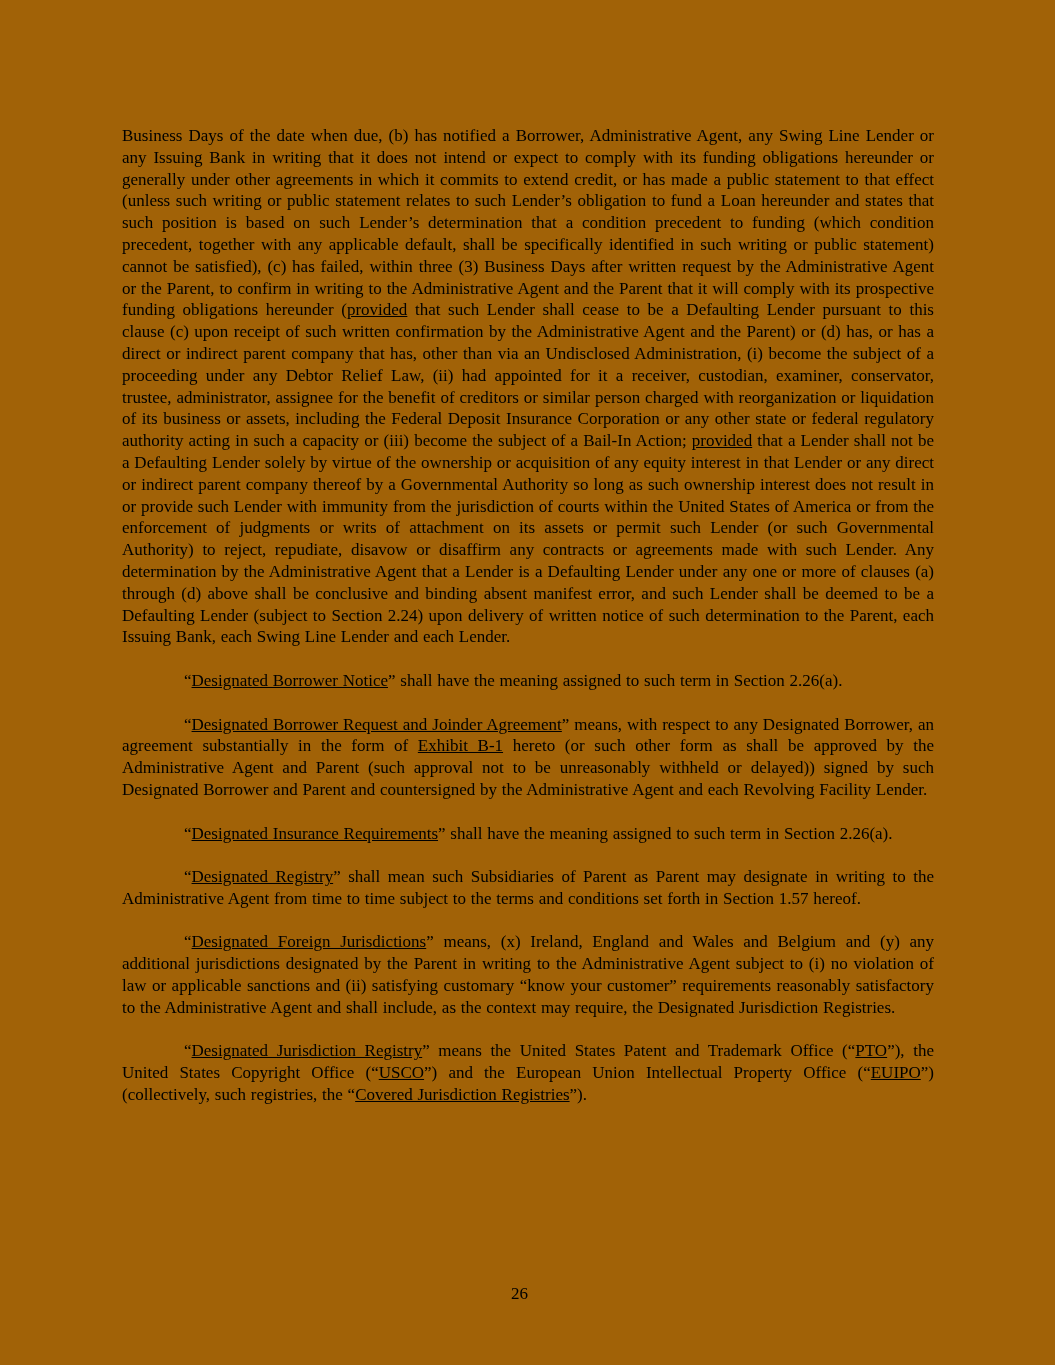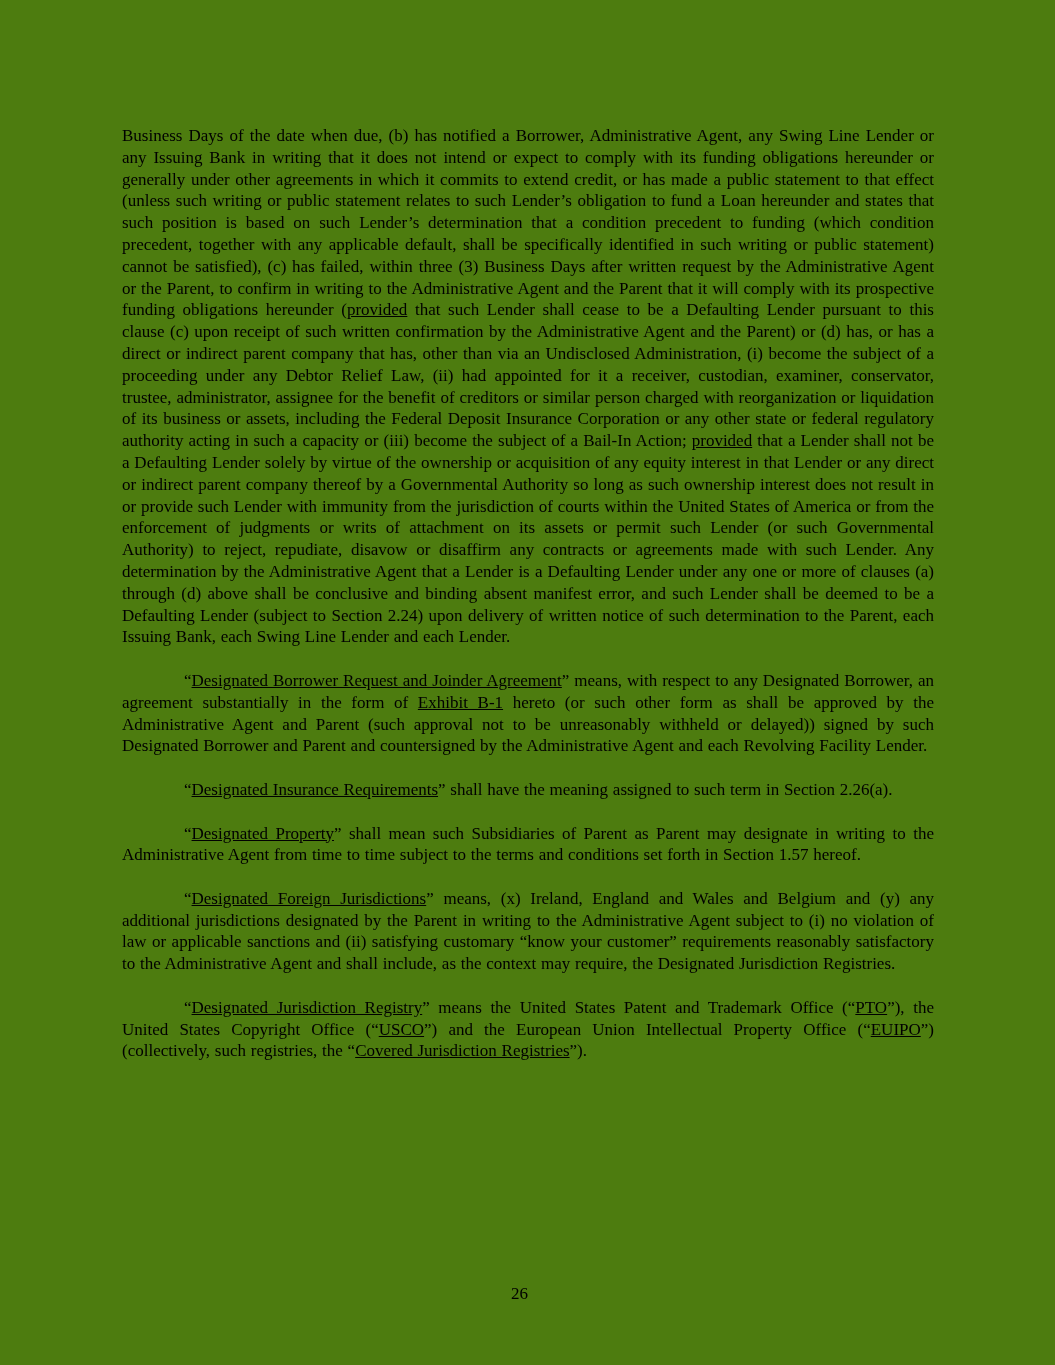--- a/index.html
+++ b/index.html
@@ -4,21 +4,21 @@
 <style>
   html, body {
     margin: 0;
     padding: 0;
     background: #ffffff;
   }
   .page {
     position: relative;
     width: 1055px;
     height: 1365px;
-    background: #4d7c0f;
+    background: #a16207;
     font-family: "Liberation Serif", serif;
     color: #000000;
     overflow: hidden;
   }
   .content {
     position: absolute;
     left: 122px;
     top: 125px;
     width: 812px;
   }
@@ -44,20 +44,21 @@
     font-size: 17px;
     line-height: 21.8px;
   }
 </style>
 </head>
 <body>
 
 <div class="page">
   <div class="content">
     <p class="para"><span>Business Days of the date when due, (b) has notified a Borrower, Administrative Agent, any Swing Line Lender or any Issuing Bank in writing that it does not intend or expect to comply with its funding obligations hereunder or generally under other agreements in which it commits to extend credit, or has made a public statement to that effect (unless such writing or public statement relates to such Lender’s obligation to fund a Loan hereunder and states that such position is based on such Lender’s determination that a condition precedent to funding (which condition precedent, together with any applicable default, shall be specifically identified in such writing or public statement) cannot be satisfied), (c) has failed, within three (3) Business Days after written request by the Administrative Agent or the Parent, to confirm in writing to the Administrative Agent and the Parent that it will comply with its prospective funding obligations hereunder (</span><span class="underlined">provided</span><span> that such Lender shall cease to be a Defaulting Lender pursuant to this clause (c) upon receipt of such written confirmation by the Administrative Agent and the Parent) or (d) has, or has a direct or indirect parent company that has, other than via an Undisclosed Administration, (i) become the subject of a proceeding under any Debtor Relief Law, (ii) had appointed for it a receiver, custodian, examiner, conservator, trustee, administrator, assignee for the benefit of creditors or similar person charged with reorganization or liquidation of its business or assets, including the Federal Deposit Insurance Corporation or any other state or federal regulatory authority acting in such a capacity or (iii) become the subject of a Bail-In Action; </span><span class="underlined">provided</span><span> that a Lender shall not be a Defaulting Lender solely by virtue of the ownership or acquisition of any equity interest in that Lender or any direct or indirect parent company thereof by a Governmental Authority so long as such ownership interest does not result in or provide such Lender with immunity from the jurisdiction of courts within the United States of America or from the enforcement of judgments or writs of attachment on its assets or permit such Lender (or such Governmental Authority) to reject, repudiate, disavow or disaffirm any contracts or agreements made with such Lender. Any determination by the Administrative Agent that a Lender is a Defaulting Lender under any one or more of clauses (a) through (d) above shall be conclusive and binding absent manifest error, and such Lender shall be deemed to be a Defaulting Lender (subject to Section 2.24) upon delivery of written notice of such determination to the Parent, each Issuing Bank, each Swing Line Lender and each Lender.</span></p>
+    <p class="para indent"><span>“</span><span class="underlined">Designated Borrower Notice</span><span>” shall have the meaning assigned to such term in Section 2.26(a).</span></p>
     <p class="para indent"><span>“</span><span class="underlined">Designated Borrower Request and Joinder Agreement</span><span>” means, with respect to any Designated Borrower, an agreement substantially in the form of </span><span class="underlined">Exhibit B-1</span><span> hereto (or such other form as shall be approved by the Administrative Agent and Parent (such approval not to be unreasonably withheld or delayed)) signed by such Designated Borrower and Parent and countersigned by the Administrative Agent and each Revolving Facility Lender.</span></p>
     <p class="para indent"><span>“</span><span class="underlined">Designated Insurance Requirements</span><span>” shall have the meaning assigned to such term in Section 2.26(a).</span></p>
-    <p class="para indent"><span>“</span><span class="underlined">Designated Property</span><span>” shall mean such Subsidiaries of Parent as Parent may designate in writing to the Administrative Agent from time to time subject to the terms and conditions set forth in Section 1.57 hereof.</span></p>
+    <p class="para indent"><span>“</span><span class="underlined">Designated Registry</span><span>” shall mean such Subsidiaries of Parent as Parent may designate in writing to the Administrative Agent from time to time subject to the terms and conditions set forth in Section 1.57 hereof.</span></p>
     <p class="para indent"><span>“</span><span class="underlined">Designated Foreign Jurisdictions</span><span>” means, (x) Ireland, England and Wales and Belgium and (y) any additional jurisdictions designated by the Parent in writing to the Administrative Agent subject to (i) no violation of law or applicable sanctions and (ii) satisfying customary “know your customer” requirements reasonably satisfactory to the Administrative Agent and shall include, as the context may require, the Designated Jurisdiction Registries.</span></p>
     <p class="para indent"><span>“</span><span class="underlined">Designated Jurisdiction Registry</span><span>” means the United States Patent and Trademark Office (“</span><span class="underlined">PTO</span><span>”), the United States Copyright Office (“</span><span class="underlined">USCO</span><span>”) and the European Union Intellectual Property Office (“</span><span class="underlined">EUIPO</span><span>”) (collectively, such registries, the “</span><span class="underlined">Covered Jurisdiction Registries</span><span>”).</span></p>
   </div>
   <div class="page-number">26</div>
 </div>
 
 </body></html>

